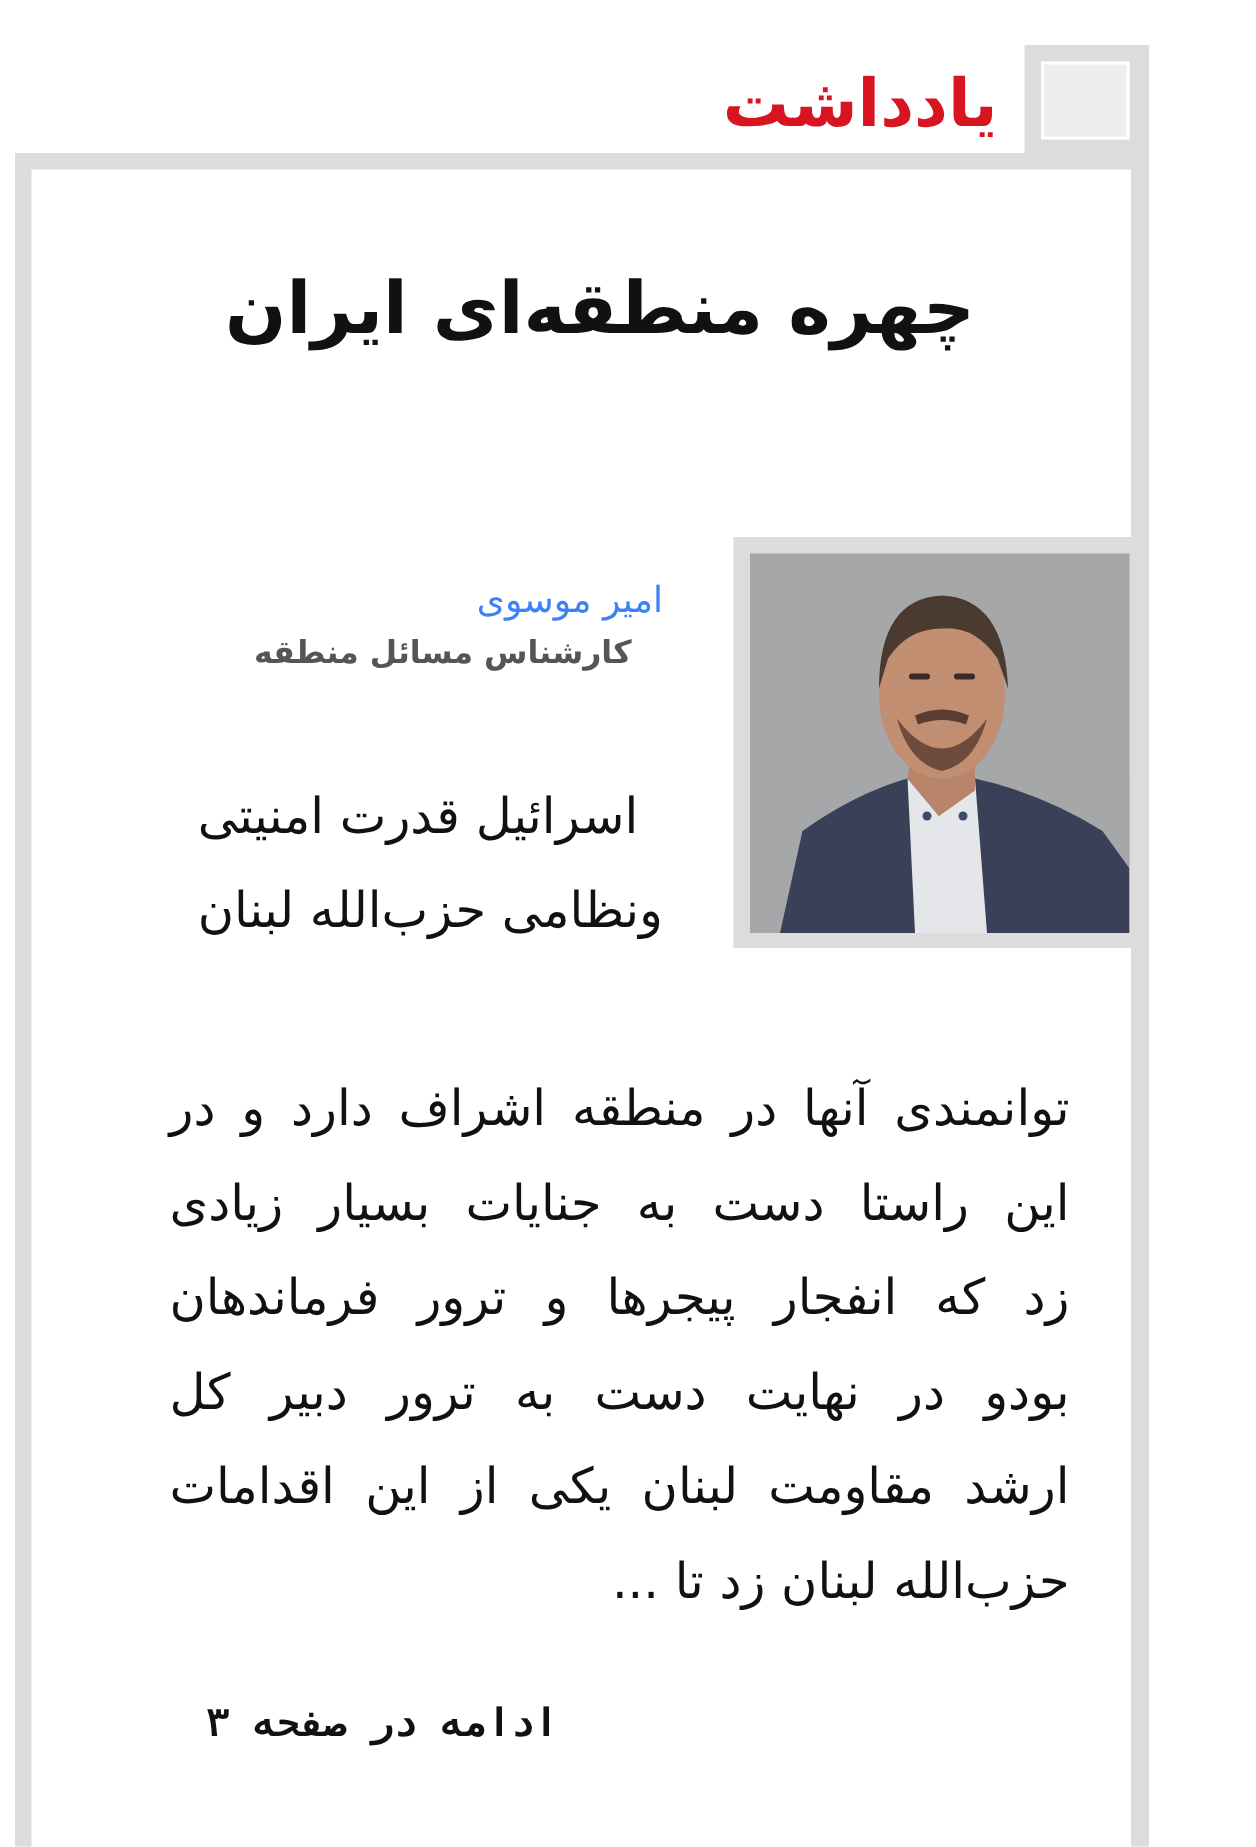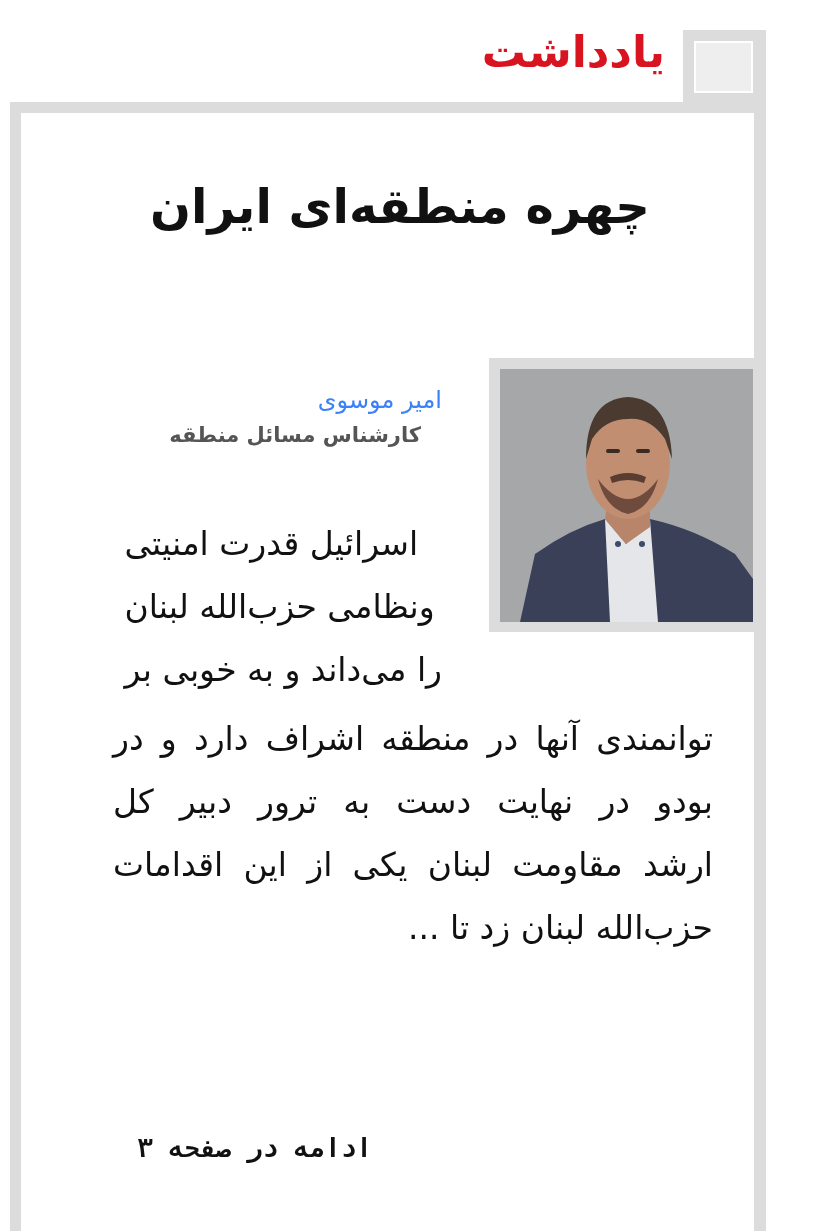--- a/index.html
+++ b/index.html
@@ -52,21 +52,21 @@
       top: 11px;
       width: 59px;
       height: 52px;
       background: #eeeeee;
       border: 2px solid #ffffff;
       box-sizing: border-box;
     }
     .section-label {
       position: absolute;
       right: 172px;
-      top: 22px;
+      top: 40px;
       direction: rtl;
       font-family: "DejaVu Sans", sans-serif;
       font-weight: bold;
       font-size: 44px;
       line-height: 60px;
       color: #d7141f;
       white-space: nowrap;
     }
     .headline {
       position: absolute;
@@ -216,23 +216,24 @@
     </svg>
   </div>
 </div>
 
 <div class="author-name">امیر موسوی</div>
 <div class="author-role">کارشناس مسائل منطقه</div>
 
 <div class="body-text body-narrow">
   <span class="line">اسرائیل قدرت امنیتی</span>
   <span class="line">ونظامی حزب‌الله لبنان</span>
-  <span class="line">را می‌داند و به خوبی بر</span>
 </div>
 
 <div class="body-text body-wide">
   <span class="line">توانمندی آنها در منطقه اشراف دارد و در</span>
+  <span class="line">این راستا دست به جنایات بسیار زیادی</span>
+  <span class="line">زد که انفجار پیجرها و ترور فرماندهان</span>
   <span class="line">بودو در نهایت دست به ترور دبیر کل</span>
   <span class="line">ارشد مقاومت لبنان یکی از این اقدامات</span>
   <span class="line last">حزب‌الله لبنان زد تا ...</span>
 </div>
 
 <div class="continue-note">ادامه در صفحه ۳</div>
 
 </body></html>

